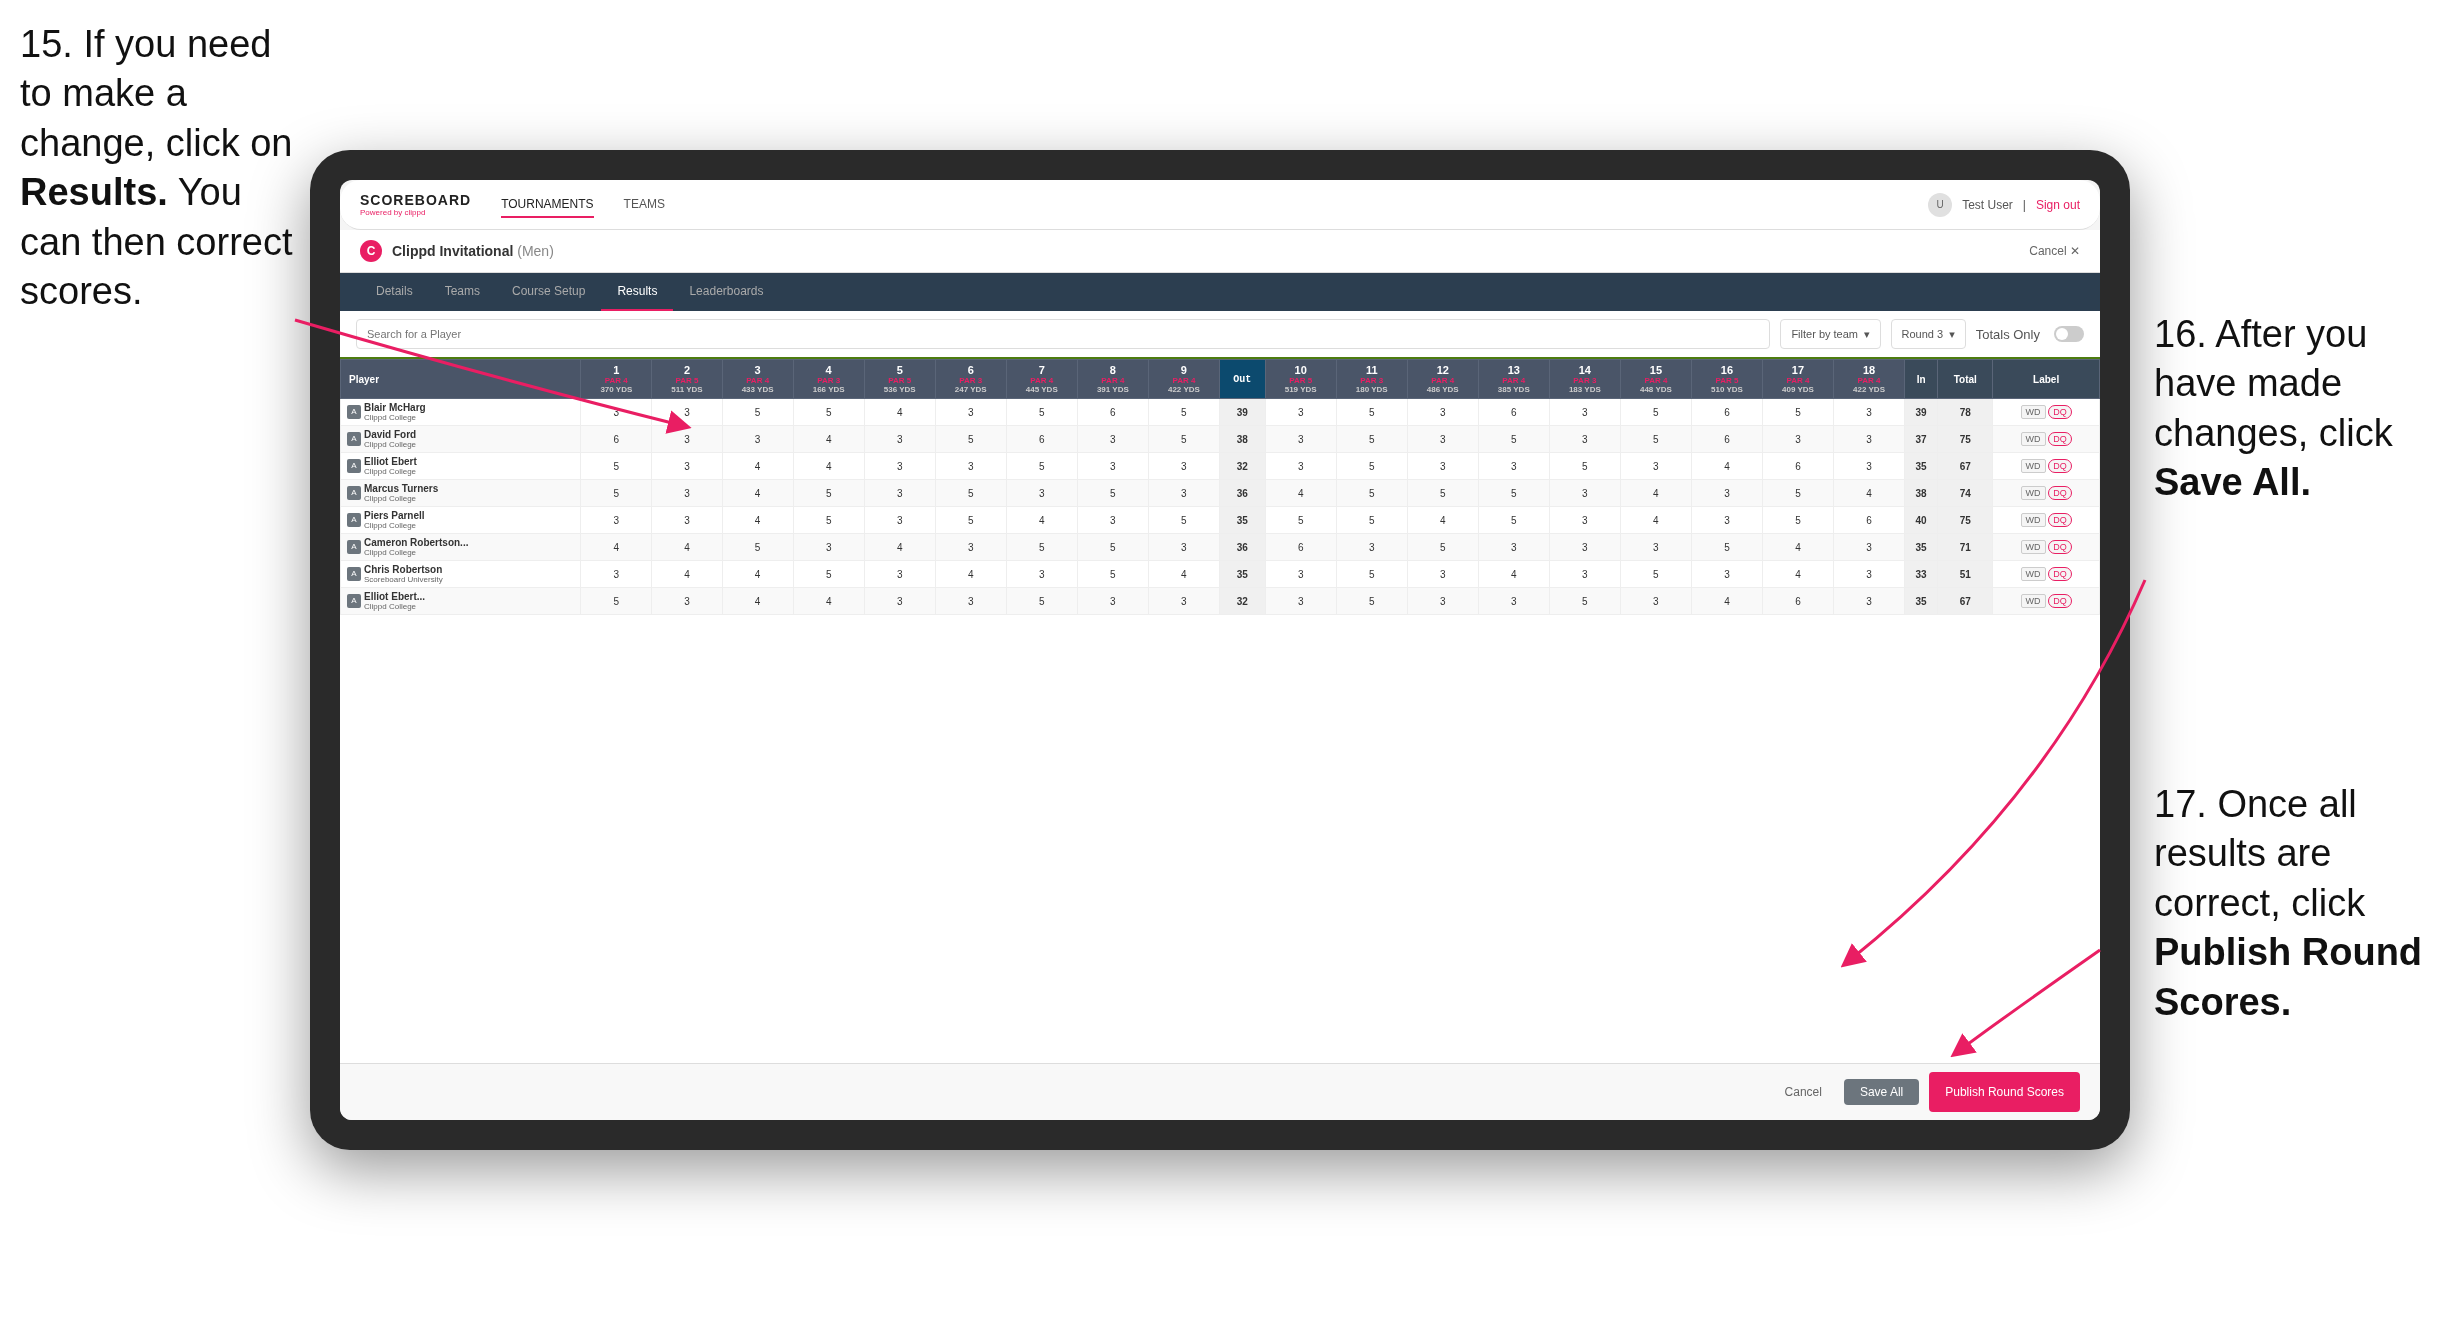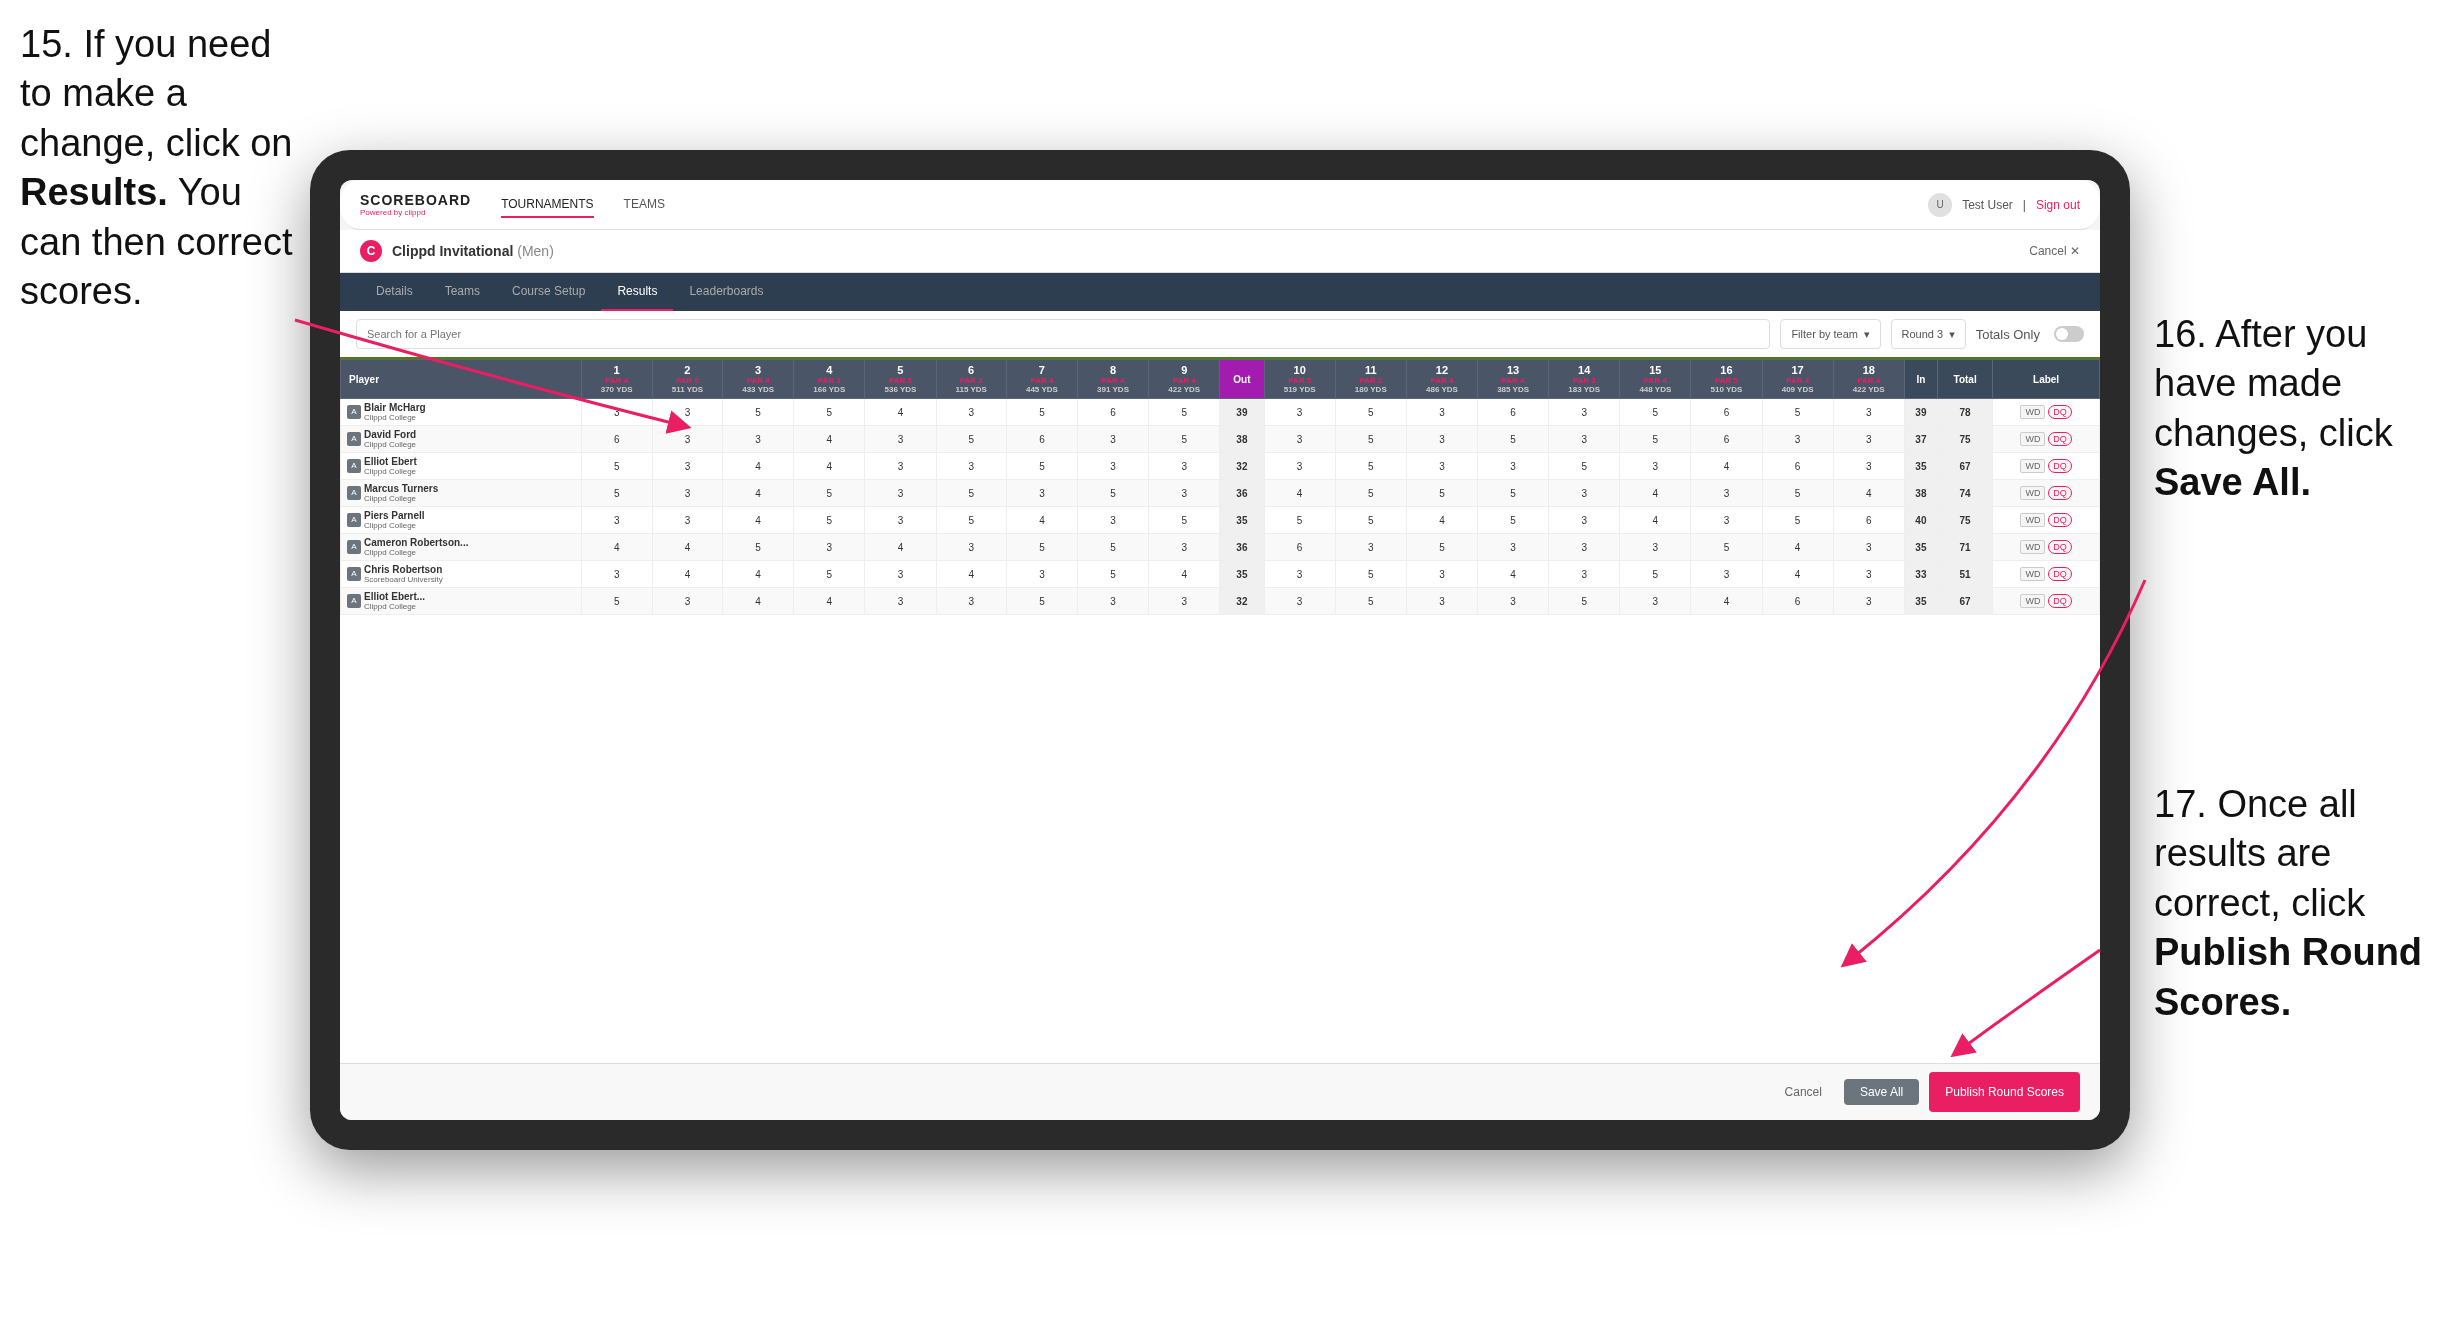--- a/index.html
+++ b/index.html
@@ -478,25 +478,25 @@
     <div class="scores-container">
       <table class="scores-table">
         <thead>
           <tr>
             <th class="player-col">Player</th>
             <th><span class="hole-num">1</span><span class="hole-par">PAR 4</span><span class="hole-yds">370 YDS</span></th>
             <th><span class="hole-num">2</span><span class="hole-par">PAR 5</span><span class="hole-yds">511 YDS</span></th>
             <th><span class="hole-num">3</span><span class="hole-par">PAR 4</span><span class="hole-yds">433 YDS</span></th>
             <th><span class="hole-num">4</span><span class="hole-par">PAR 3</span><span class="hole-yds">166 YDS</span></th>
             <th><span class="hole-num">5</span><span class="hole-par">PAR 5</span><span class="hole-yds">536 YDS</span></th>
-            <th><span class="hole-num">6</span><span class="hole-par">PAR 3</span><span class="hole-yds">115 YDS</span></th>
+            <th><span class="hole-num">6</span><span class="hole-par">PAR 3</span><span class="hole-yds">247 YDS</span></th>
             <th><span class="hole-num">7</span><span class="hole-par">PAR 4</span><span class="hole-yds">445 YDS</span></th>
             <th><span class="hole-num">8</span><span class="hole-par">PAR 4</span><span class="hole-yds">391 YDS</span></th>
             <th><span class="hole-num">9</span><span class="hole-par">PAR 4</span><span class="hole-yds">422 YDS</span></th>
-            <th style="background:#a21caf;">Out</th>
+            <th style="background:#0c4a6e;font-family:Liberation Mono, monospace;">Out</th>
             <th><span class="hole-num">10</span><span class="hole-par">PAR 5</span><span class="hole-yds">519 YDS</span></th>
             <th><span class="hole-num">11</span><span class="hole-par">PAR 3</span><span class="hole-yds">180 YDS</span></th>
             <th><span class="hole-num">12</span><span class="hole-par">PAR 4</span><span class="hole-yds">486 YDS</span></th>
             <th><span class="hole-num">13</span><span class="hole-par">PAR 4</span><span class="hole-yds">385 YDS</span></th>
             <th><span class="hole-num">14</span><span class="hole-par">PAR 3</span><span class="hole-yds">183 YDS</span></th>
             <th><span class="hole-num">15</span><span class="hole-par">PAR 4</span><span class="hole-yds">448 YDS</span></th>
             <th><span class="hole-num">16</span><span class="hole-par">PAR 5</span><span class="hole-yds">510 YDS</span></th>
             <th><span class="hole-num">17</span><span class="hole-par">PAR 4</span><span class="hole-yds">409 YDS</span></th>
             <th><span class="hole-num">18</span><span class="hole-par">PAR 4</span><span class="hole-yds">422 YDS</span></th>
             <th style="background:#3a4a5a;">In</th>

